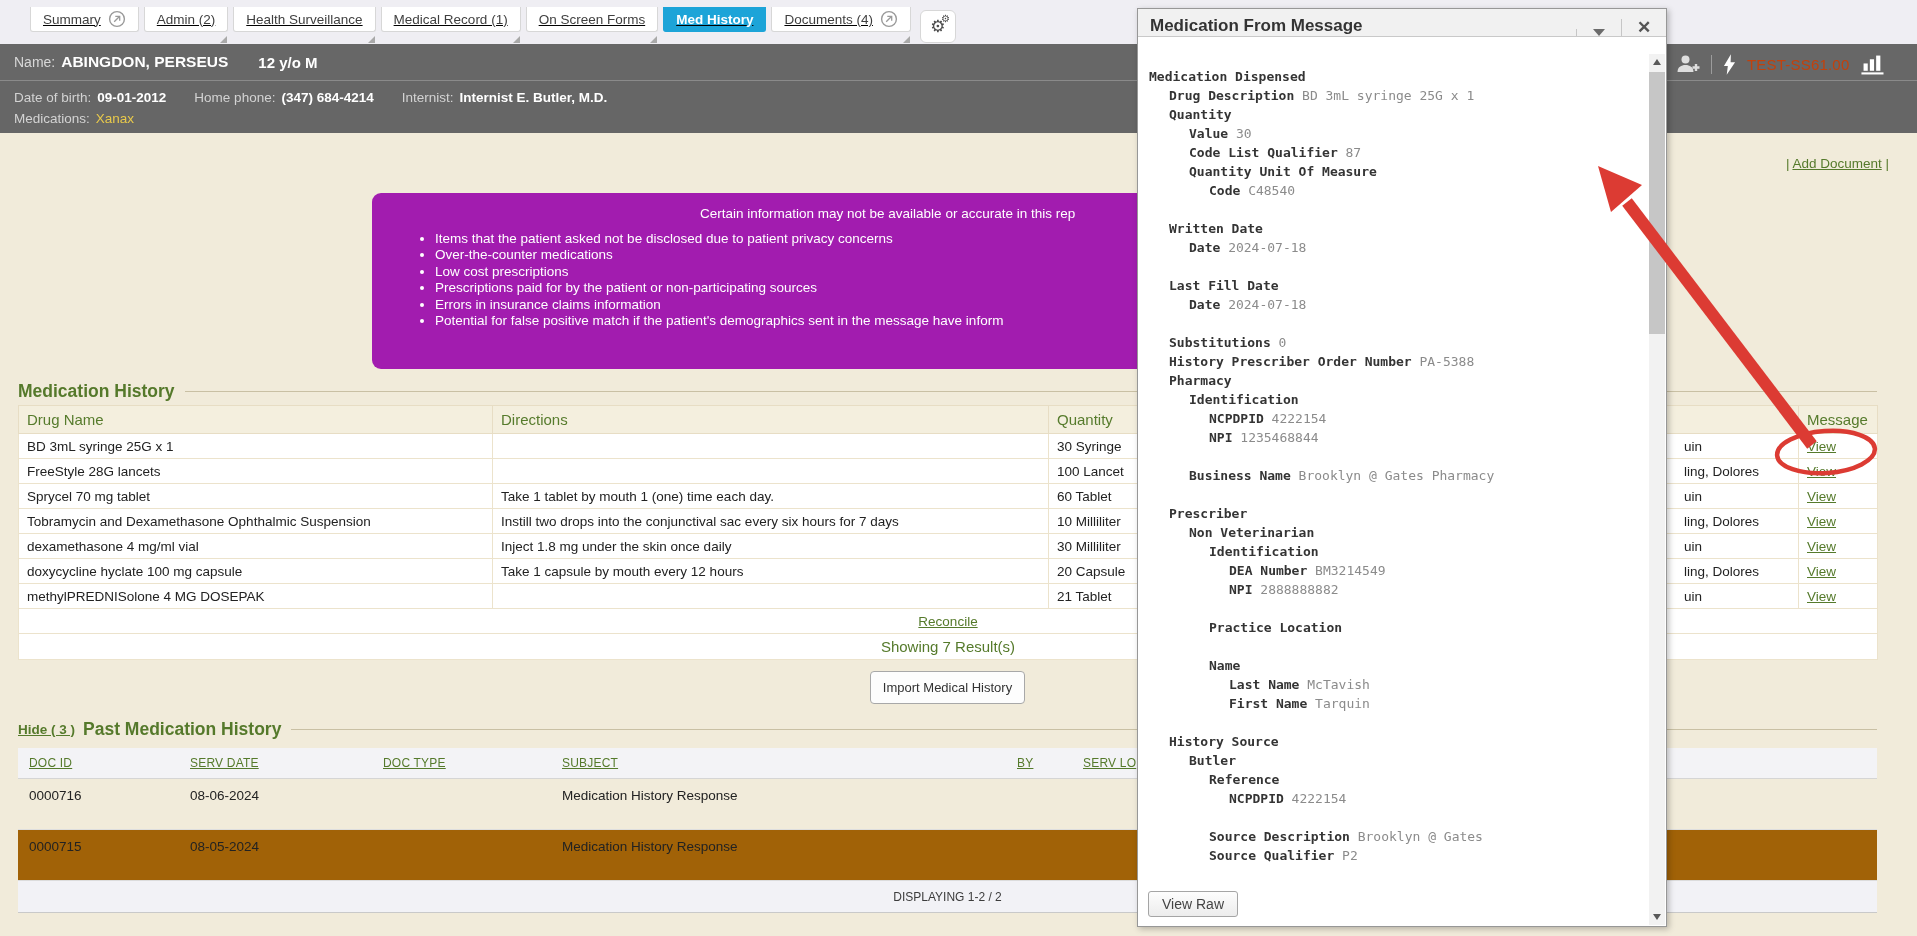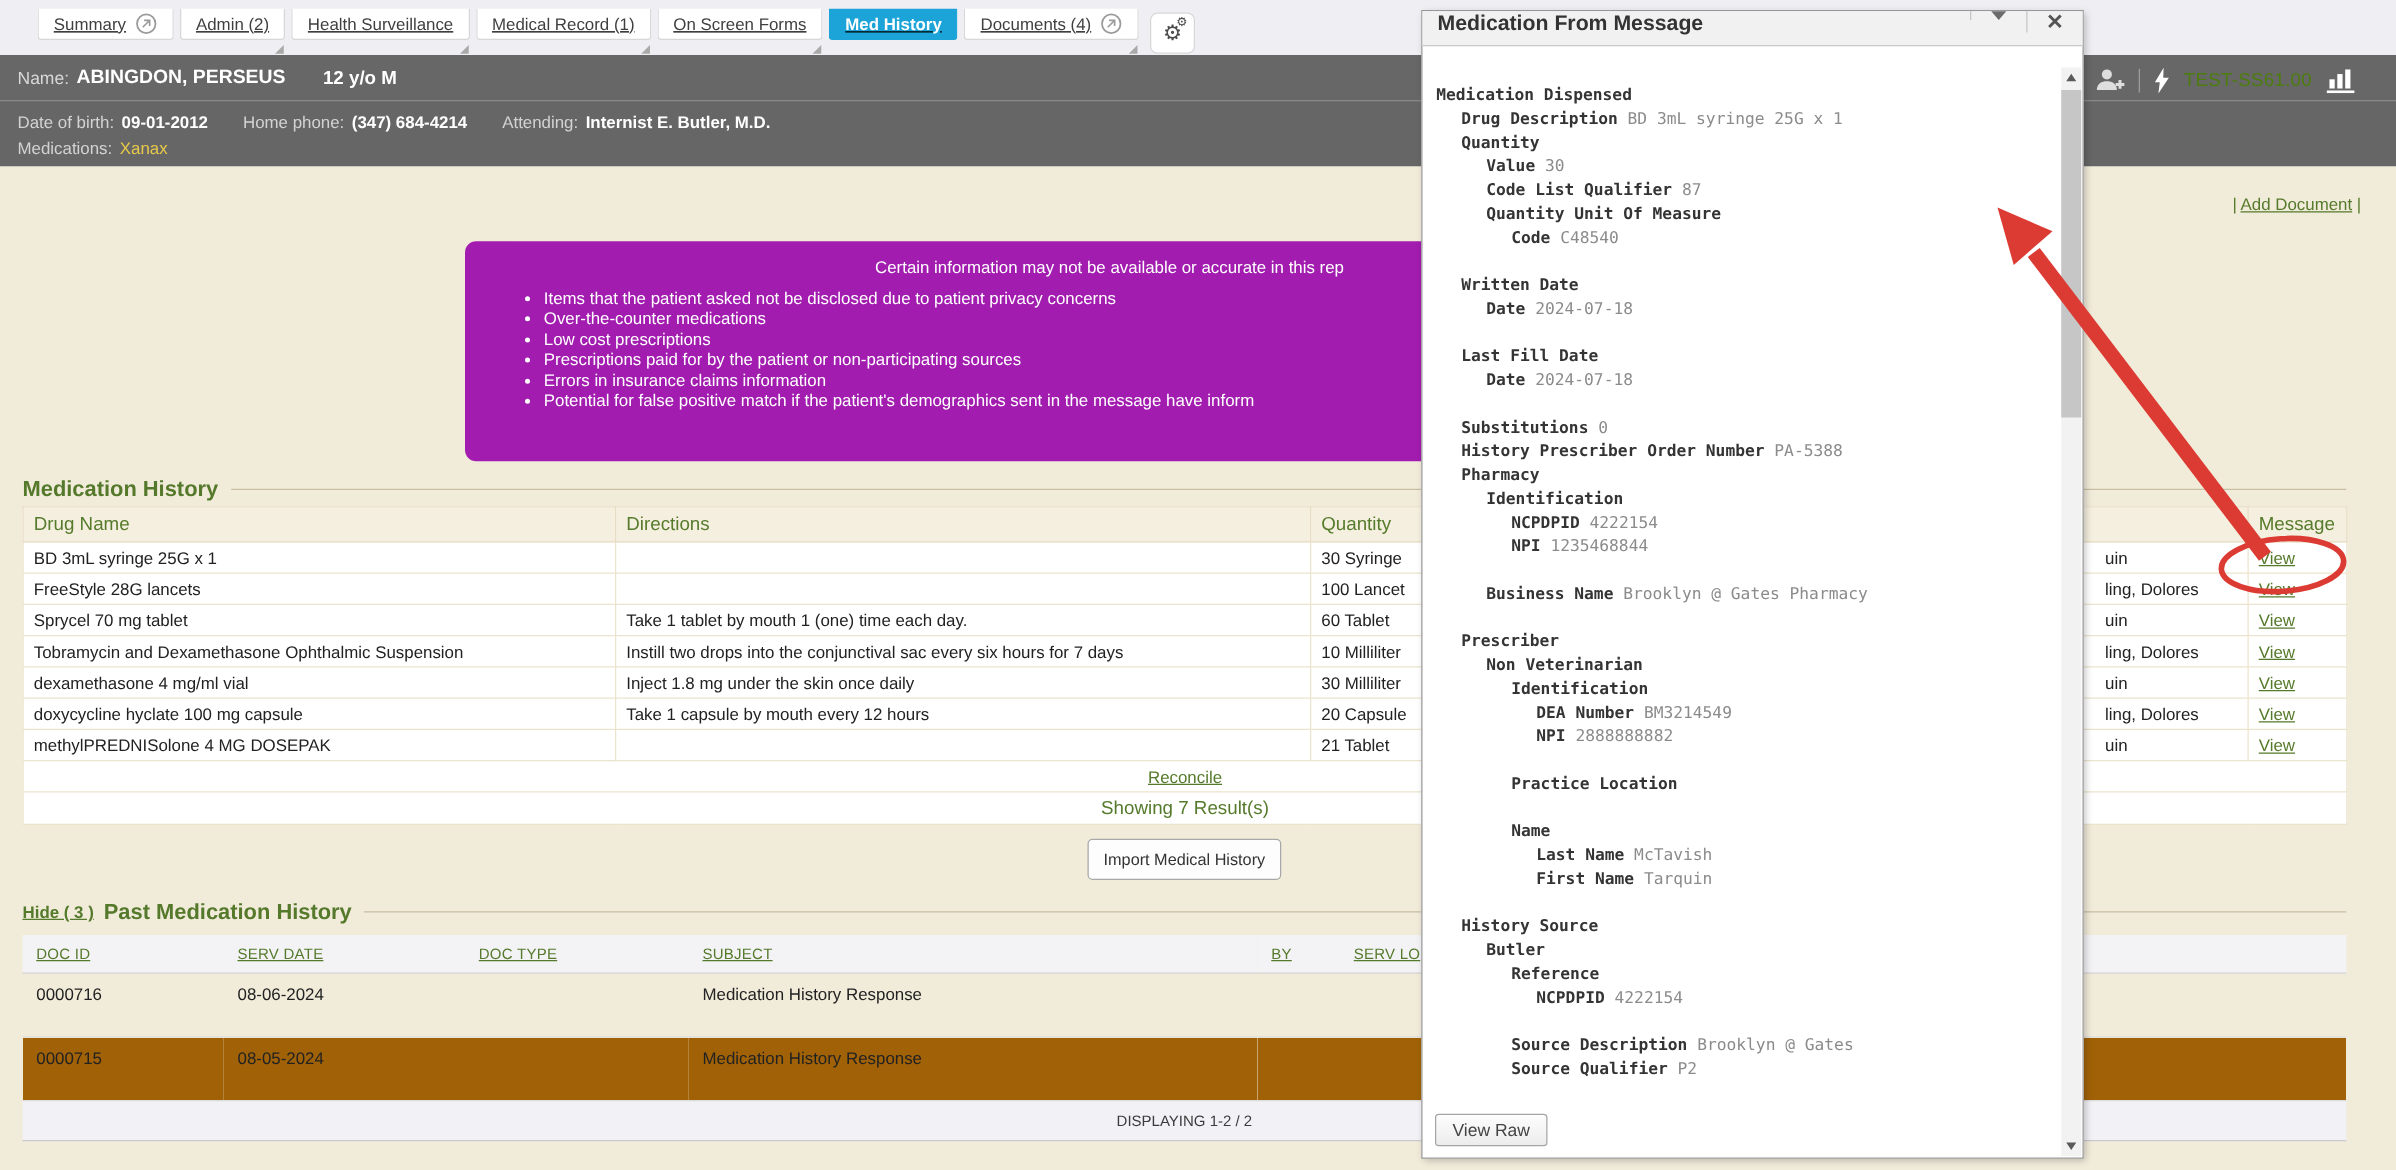--- a/index.html
+++ b/index.html
@@ -33,21 +33,21 @@
   .bar1 .val{font-size:15.5px;font-weight:bold;}
   .bar1 .agesex{font-size:15px;font-weight:bold;margin-left:30px;}
   .bar2{position:absolute;left:0;top:80px;width:1917px;height:53px;background:#666;
         border-top:1px solid #8a8a8a;color:#fff;padding:6px 0 0 14px;z-index:4;font-size:13.5px;}
   .bar2 .row{height:21px;display:flex;align-items:center;}
   .bar2 .lbl{color:#d3d3d3;margin-right:6px;}
   .bar2 .val{font-weight:bold;margin-right:28px;}
   .medsval{color:#e8c94b;}
   .idcluster{position:absolute;left:1676px;top:49px;height:30px;display:flex;align-items:center;gap:11px;z-index:6;}
   .idcluster .divider{width:1px;height:19px;background:#9c9c9c;}
-  .sysid{color:#4d7c0f;font-size:15px;letter-spacing:.2px;white-space:nowrap;}
+  .sysid{color:#c2410c;font-size:15px;letter-spacing:.2px;white-space:nowrap;}
 
   
   .adddoc{position:absolute;top:156px;right:28px;font-size:13.5px;color:#557a2b;z-index:2;}
   .glink{color:#557a2b;text-decoration:underline;cursor:pointer;}
 
   .notice{position:absolute;left:372px;top:193px;width:1160px;height:176px;background:#a21caf;
           border-radius:9px;color:#fff;font-size:13.5px;z-index:2;}
   .notice .intro{padding:13px 0 0 328px;white-space:nowrap;}
   .notice ul{margin:10px 0 0 0;padding-left:63px;}
   .notice li{line-height:16.4px;list-style:disc;}
@@ -79,21 +79,21 @@
   .pmhtable td{height:51px;vertical-align:top;padding:9px 0 0 11px;border-bottom:1px solid #dedede;
                white-space:nowrap;overflow:hidden;}
   .pmhtable tr.alt td{background:#a16207;}
   .paging{position:absolute;left:18px;top:880px;width:1859px;height:33px;background:#f2f2f6;
           border-top:1px solid #dcdcdc;border-bottom:1px solid #c9c9c9;z-index:2;
           display:flex;align-items:center;justify-content:center;font-size:12px;color:#3c3c3c;}
 
   
   .modal{position:absolute;left:1137px;top:8px;width:530px;height:919px;background:#fff;
          border:1px solid #979797;z-index:40;box-shadow:2px 2px 6px rgba(0,0,0,.25);}
-  .mtitlebar{height:28px;background:#f1f1f1;border-bottom:1px solid #c9c9c9;display:flex;align-items:flex-start;}
+  .mtitlebar{height:28px;background:#f1f1f1;border-bottom:1px solid #c9c9c9;display:flex;align-items:flex-end;}
   .mtitle{flex:1;display:flex;align-items:center;padding-left:12px;font-size:17px;font-weight:bold;color:#333;}
   .mbtn{width:45px;border-left:1px solid #c6c6c6;display:flex;align-items:center;justify-content:center;cursor:pointer;}
   .chev{width:0;height:0;border-left:6px solid transparent;border-right:6px solid transparent;border-top:7px solid #6b6b6b;}
   .xglyph{font-size:17px;font-weight:bold;color:#555;line-height:1;}
   .mbody{position:absolute;left:0;top:44px;right:0;bottom:0;overflow:hidden;}
   .mcontent{position:absolute;left:11px;top:14px;right:20px;font-family:"DejaVu Sans Mono",monospace;
             font-size:13px;line-height:19px;white-space:nowrap;}
   .mline{height:19px;}
   .mlabel{color:#343434;font-weight:bold;}
   .mvalue{color:#8b8b8b;}
@@ -183,21 +183,21 @@
     <span class="lbl">Name:</span>
     <span class="val">ABINGDON, PERSEUS</span>
     <span class="agesex">12 y/o M</span>
   </div>
   <div class="bar2">
     <div class="row">
       <span class="lbl">Date of birth:</span>
       <span class="val">09-01-2012</span>
       <span class="lbl">Home phone:</span>
       <span class="val">(347) 684-4214</span>
-      <span class="lbl">Attending:</span>
+      <span class="lbl">Internist:</span>
       <span class="val">Internist E. Butler, M.D.</span>
     </div>
     <div class="row">
       <span class="lbl">Medications:</span>
       <span class="medsval">Xanax</span>
     </div>
   </div>
 
   <div class="idcluster">
     <svg width="24" height="20" viewBox="0 0 24 20">

